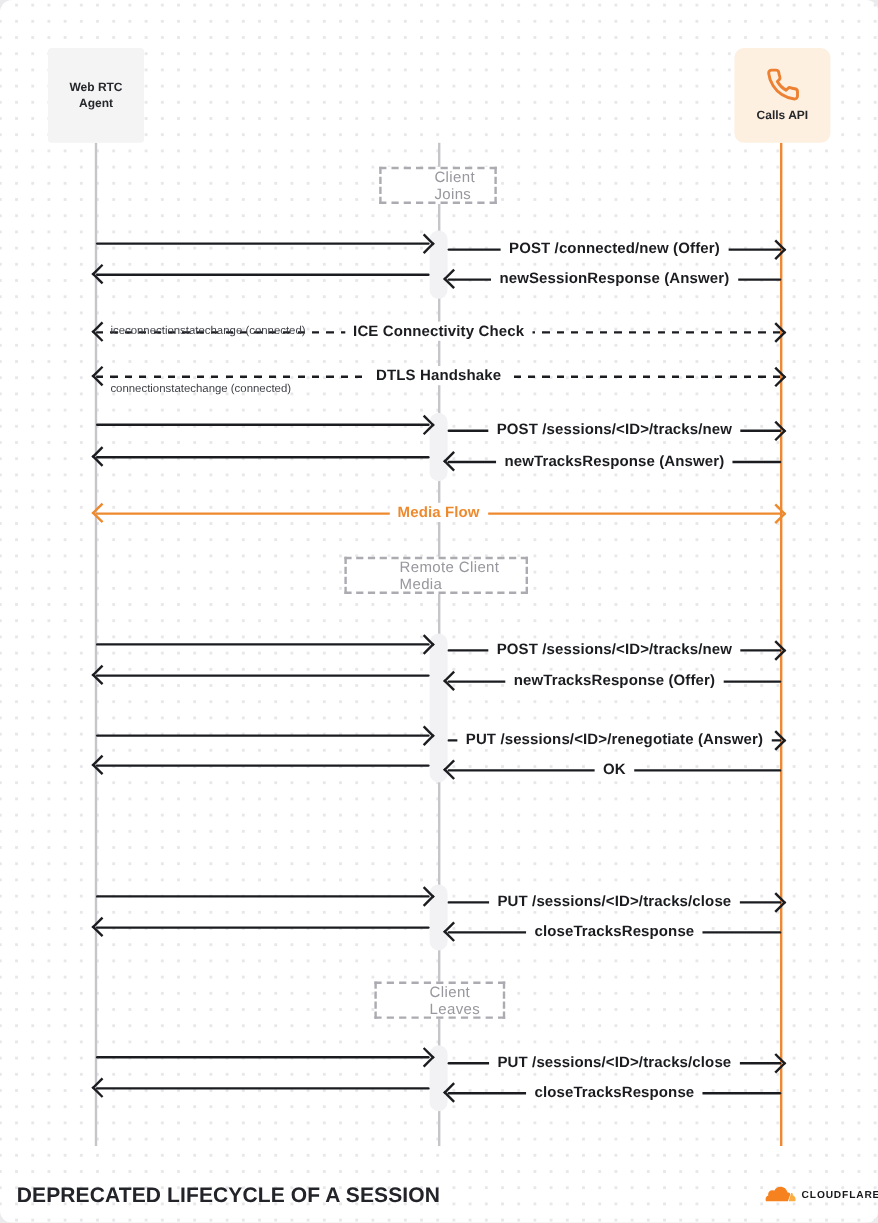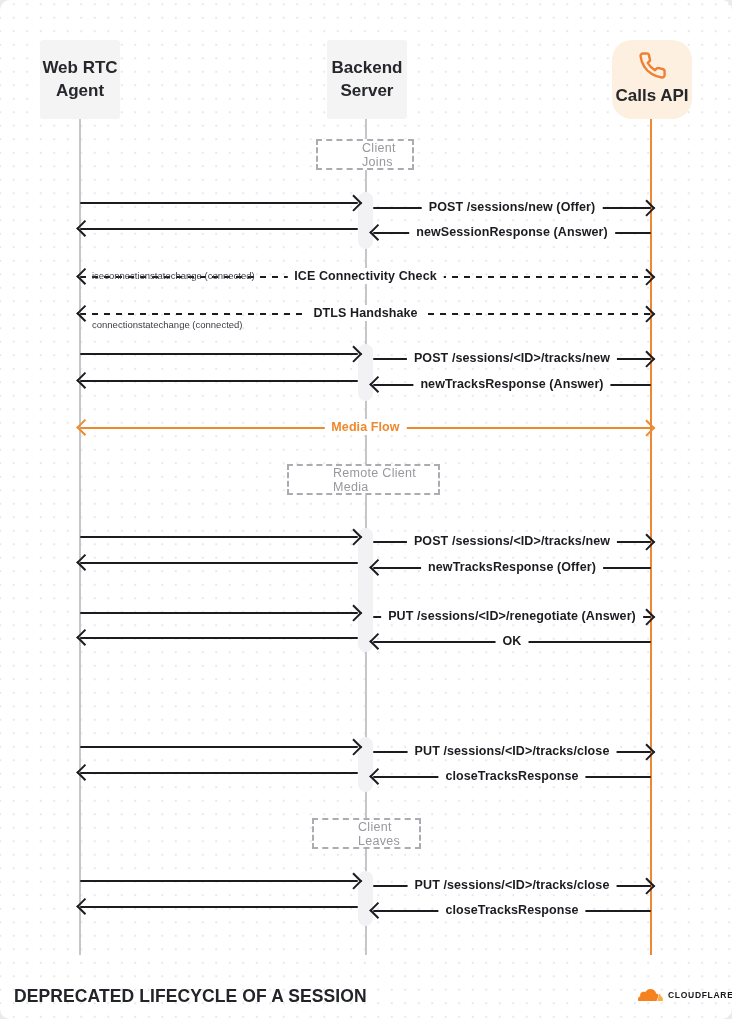--- a/index.html
+++ b/index.html
@@ -7,22 +7,22 @@
   #canvas{position:relative;width:732px;height:1019px;margin:0 auto;background:#ffffff;
     background-image:radial-gradient(circle,#e7e7ea 1.1px,transparent 1.4px);
     background-size:13.5px 13.5px;background-position:7px 11px;
     border-radius:10px;overflow:hidden;}
   .lifeline{position:absolute;top:119px;height:836px;width:2px;}
   .lifeline.gray{background:#c6c6ca;}
   .lifeline.orange{background:#ef8733;}
   .bar{position:absolute;left:358px;width:15px;background:#f2f2f4;border-radius:8px;}
   .actor{position:absolute;top:40px;width:80px;height:79px;background:#f4f4f5;border-radius:3px;
     display:flex;flex-direction:column;align-items:center;justify-content:center;text-align:right;
-    font-weight:700;font-size:17px;color:#26272b;line-height:1.3;}
-  .actor.calls{background:#fdf0e0;border-radius:20px;gap:5px;}
+    font-weight:700;font-size:10px;color:#26272b;line-height:1.3;}
+  .actor.calls{background:#fdf0e0;border-radius:8px;gap:5px;}
   .msg{position:absolute;height:0;color:#1b1c20;}
   .msg .ln{position:absolute;left:0;top:-1px;width:100%;height:2.2px;background:currentColor;border-radius:2px;}
   .msg.dash .ln{background:repeating-linear-gradient(90deg,currentColor 0 6px,transparent 6px 12px);}
   .msg .ch{position:absolute;top:-5.9px;width:9.5px;height:9.5px;
     border-top:2.4px solid currentColor;border-right:2.4px solid currentColor;}
   .msg .ch.r{right:-1px;transform:rotate(45deg);}
   .msg .ch.l{left:-1px;transform:rotate(-135deg);}
   .msg .lb{position:absolute;left:50%;top:-1px;transform:translate(-50%,-50%);background:#fff;
     padding:1px 7px;font-weight:700;font-size:12.5px;white-space:nowrap;color:currentColor;letter-spacing:.1px;}
   .msg.orange{color:#ee8a2e;}
@@ -49,21 +49,21 @@
   <div class="bar" style="top:737px;height:55px;"></div>
   <div class="bar" style="top:871px;height:55px;"></div>
 
   <div class="msg" style="left:80px;top:203px;width:278px;">
       <i class="ln"></i>
       <i class="ch r"></i>
     </div>
   <div class="msg" style="left:373px;top:208px;width:278px;">
       <i class="ln"></i>
       <i class="ch r"></i>
-      <span class="lb">POST /sessions/new (Offer)</span>
+      <span class="lb">POST /connected/new (Offer)</span>
     </div>
   <div class="msg" style="left:373px;top:233px;width:278px;">
       <i class="ln"></i>
       <i class="ch l"></i>
       <span class="lb">newSessionResponse (Answer)</span>
     </div>
   <div class="msg" style="left:80px;top:229px;width:278px;">
       <i class="ln"></i>
       <i class="ch l"></i>
     </div>
@@ -185,24 +185,20 @@
       <i class="ch l"></i>
     </div>
 
   <div class="phase" style="left:316px;top:139px;width:98px;height:31px;">Client Joins</div>
   <div class="phase" style="left:287px;top:464px;width:153px;height:31px;">Remote Client Media</div>
   <div class="phase" style="left:312px;top:818px;width:109px;height:31px;">Client Leaves</div>
 
   <div class="actor" style="left:40px;">
     <div>Web RTC</div>
     <div>Agent</div>
-  </div>
-  <div class="actor" style="left:327px;">
-    <div>Backend</div>
-    <div>Server</div>
   </div>
   <div class="actor calls" style="left:612px;">
     <svg width="29" height="29" viewBox="0 0 24 24" fill="none" stroke="#ed8133" stroke-width="2" stroke-linecap="round" stroke-linejoin="round">
         <path d="M22 16.92v3a2 2 0 0 1-2.18 2 19.79 19.79 0 0 1-8.63-3.07 19.5 19.5 0 0 1-6-6 19.79 19.79 0 0 1-3.07-8.67A2 2 0 0 1 4.11 2h3a2 2 0 0 1 2 1.72c.12.96.36 1.9.7 2.81a2 2 0 0 1-.45 2.11L8.09 9.91a16 16 0 0 0 6 6l1.27-1.27a2 2 0 0 1 2.11-.45c.91.34 1.85.58 2.81.7A2 2 0 0 1 22 16.92z"></path>
       </svg>
     <div>Calls API</div>
   </div>
 
   <div class="title">DEPRECATED LIFECYCLE OF A SESSION</div>
   <div class="brand">

